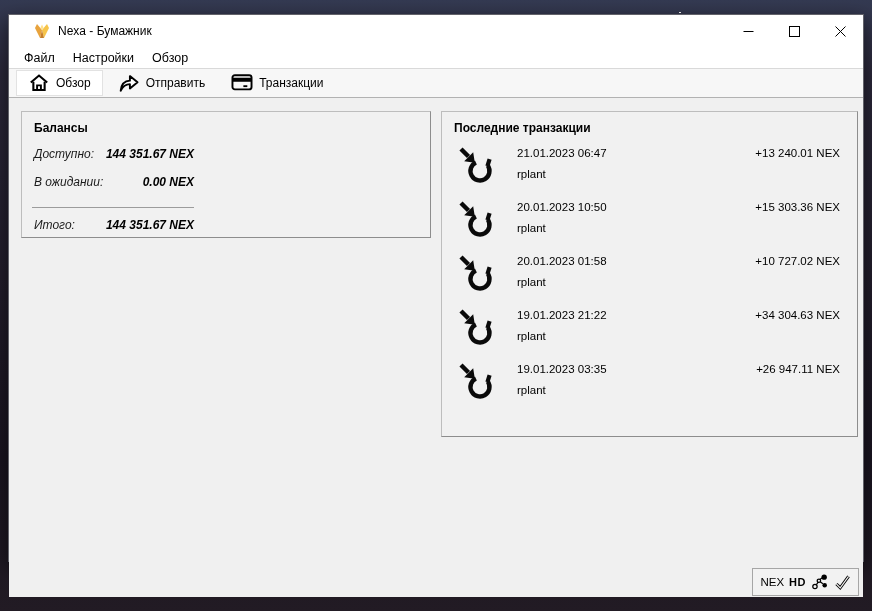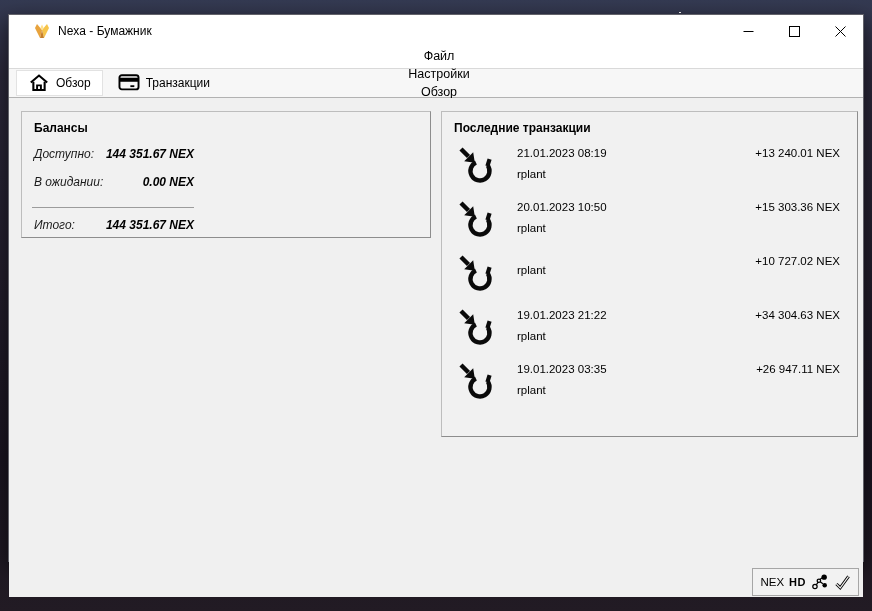--- a/index.html
+++ b/index.html
@@ -25,21 +25,21 @@
   }
 
   
   .titlebar { position:relative; height:32px; background:#ffffff; display:flex; align-items:center; }
   .logo { width:16px; height:16px; margin-left:25px; display:inline-flex; }
   .title { margin-left:8px; font-size:12px; color:#000; }
   .win-controls { position:absolute; right:0; top:0; height:32px; display:flex; }
   .win-btn { width:46px; height:32px; display:flex; align-items:center; justify-content:center; cursor:default; }
 
   
-  .menubar { height:21px; background:#ffffff; display:flex; align-items:center; padding-left:6px;flex-direction:column; }
+  .menubar { height:21px; background:#ffffff; display:flex; align-items:center; padding-left:6px; }
   .menu-item { font-size:12.5px; color:#000; padding:2px 9px; cursor:default; }
 
   
   .toolbar {
     height:30px; background:#f7f7f7;
     border-top:1px solid #d9d9d9; border-bottom:1px solid #b2b2b2;
     display:flex; align-items:stretch; padding-left:5px;
   }
   .tool-btn {
     display:flex; align-items:center; gap:6px;
@@ -129,20 +129,28 @@
         <svg viewBox="0 0 24 22" width="22" height="20">
           <path d="M3 10.5 L12 2.8 L21 10.5" fill="none" stroke="#000" stroke-width="2.3"></path>
           <path d="M5.8 9.5 V18.7 H18.2 V9.5" fill="none" stroke="#000" stroke-width="2.3"></path>
           <path d="M9.9 18.7 V13.6 H14.1 V18.7" fill="none" stroke="#000" stroke-width="2.1"></path>
         </svg>
       </span>
       <span>Обзор</span>
     </div>
     <div class="tool-btn">
       <span class="ticon">
+        <svg viewBox="0 0 24 22" width="22" height="20">
+          <path d="M2.8 19.5 C3.6 11.5 8 8.6 13 8.4 L13 3.4 L21.4 10.2 L13 17 L13 12.2 C8.8 12.2 5.4 14.2 2.8 19.5 Z" fill="#fff" stroke="#000" stroke-width="2.1" stroke-linejoin="round"></path>
+        </svg>
+      </span>
+      <span>Отправить</span>
+    </div>
+    <div class="tool-btn">
+      <span class="ticon">
         <svg viewBox="0 0 24 20" width="22" height="19">
           <rect x="1.6" y="2" width="20.8" height="15.5" rx="2.6" fill="none" stroke="#000" stroke-width="2.1"></rect>
           <rect x="1.6" y="4.8" width="20.8" height="4.4" fill="#000"></rect>
           <path d="M13.5 14 H17.8" stroke="#000" stroke-width="2"></path>
         </svg>
       </span>
       <span>Транзакции</span>
     </div>
   </div>
 
@@ -174,21 +182,21 @@
         <div class="tx-row">
           <span class="tx-icon">
             <svg viewBox="0 0 40 40" width="40" height="42">
               <path d="M4 4 L11.5 11.5" stroke="#0a0a0a" stroke-width="4.4"></path>
               <path d="M7.2 16.2 L17.8 17.8 L16.2 7.2 Z" fill="#0a0a0a"></path>
               <path d="M18.9 17.4 A9.5 9.5 0 1 0 30.8 20.6" fill="none" stroke="#0a0a0a" stroke-width="4.4"></path>
               <path d="M30.4 21.2 L32.6 14.2" stroke="#0a0a0a" stroke-width="4.2"></path>
             </svg>
           </span>
           <div class="tx-mid">
-            <div class="tx-date">21.01.2023 08:19</div>
+            <div class="tx-date">21.01.2023 06:47</div>
             <div class="tx-label">rplant</div>
           </div>
           <div class="tx-amount">+13 240.01 NEX</div>
         </div>
 
         <div class="tx-row">
           <span class="tx-icon">
             <svg viewBox="0 0 40 40" width="40" height="42">
               <path d="M4 4 L11.5 11.5" stroke="#0a0a0a" stroke-width="4.4"></path>
               <path d="M7.2 16.2 L17.8 17.8 L16.2 7.2 Z" fill="#0a0a0a"></path>
@@ -206,20 +214,21 @@
         <div class="tx-row">
           <span class="tx-icon">
             <svg viewBox="0 0 40 40" width="40" height="42">
               <path d="M4 4 L11.5 11.5" stroke="#0a0a0a" stroke-width="4.4"></path>
               <path d="M7.2 16.2 L17.8 17.8 L16.2 7.2 Z" fill="#0a0a0a"></path>
               <path d="M18.9 17.4 A9.5 9.5 0 1 0 30.8 20.6" fill="none" stroke="#0a0a0a" stroke-width="4.4"></path>
               <path d="M30.4 21.2 L32.6 14.2" stroke="#0a0a0a" stroke-width="4.2"></path>
             </svg>
           </span>
           <div class="tx-mid">
+            <div class="tx-date">20.01.2023 01:58</div>
             <div class="tx-label">rplant</div>
           </div>
           <div class="tx-amount">+10 727.02 NEX</div>
         </div>
 
         <div class="tx-row">
           <span class="tx-icon">
             <svg viewBox="0 0 40 40" width="40" height="42">
               <path d="M4 4 L11.5 11.5" stroke="#0a0a0a" stroke-width="4.4"></path>
               <path d="M7.2 16.2 L17.8 17.8 L16.2 7.2 Z" fill="#0a0a0a"></path>

